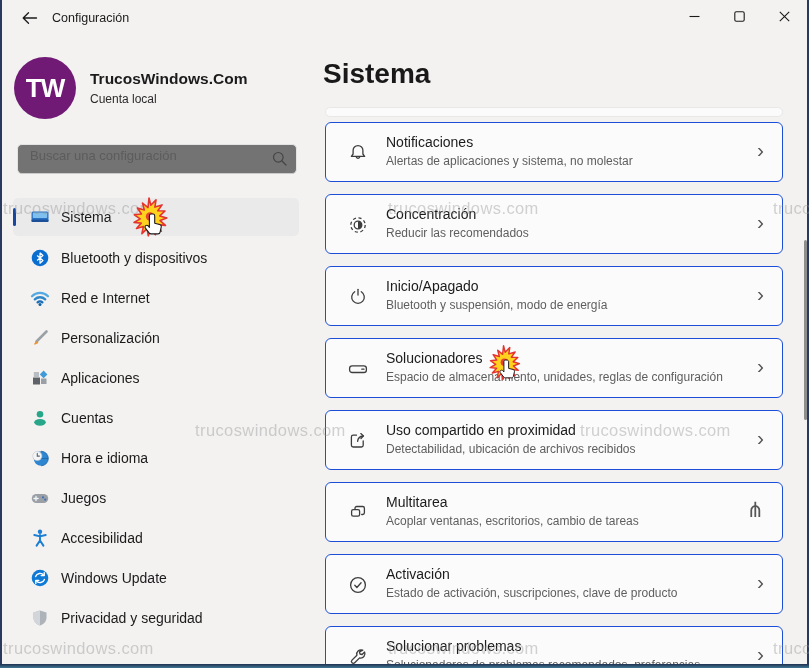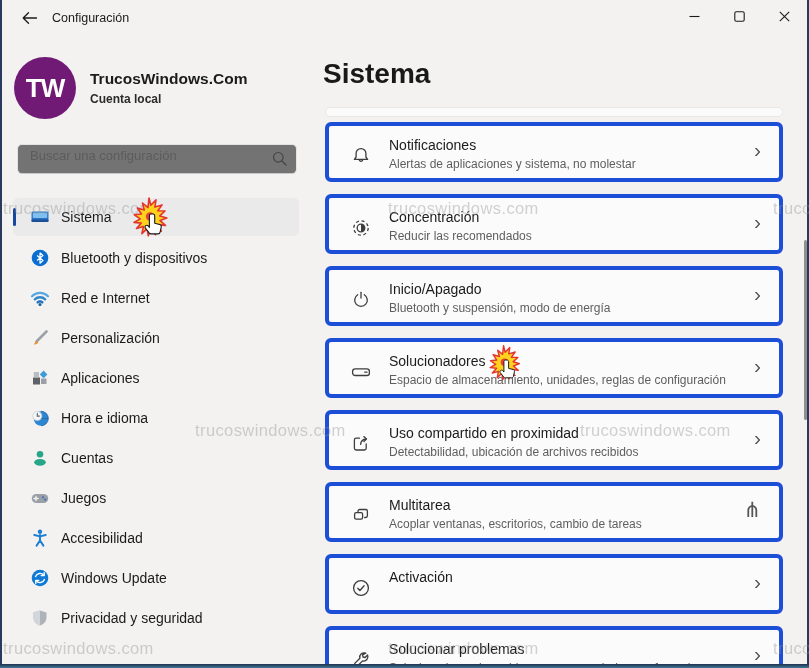--- a/index.html
+++ b/index.html
@@ -20,42 +20,42 @@
   .back-btn { position:absolute; left:14px; top:6px; width:26px; height:24px; display:flex;
               align-items:center; justify-content:center; }
   .tb-title { position:absolute; left:50px; top:11px; font-size:12.5px; color:#1b1b1b; }
   .win-controls { position:absolute; right:0; top:0; display:flex; }
   .win-btn { width:45px; height:33px; display:flex; align-items:center; justify-content:center; }
   
   .avatar { position:absolute; left:14px; top:57px; width:62px; height:62px; border-radius:50%;
             display:flex; align-items:center; justify-content:center;
             color:#fff; font-size:26px; font-weight:bold; letter-spacing:-1px; }
   .profile-name { position:absolute; left:90px; top:70px; font-size:15.5px; font-weight:bold; }
-  .profile-account { position:absolute; left:90px; top:92px; font-size:12px; color:#2b2b2b;font-weight:bold; }
+  .profile-account { position:absolute; left:90px; top:92px; font-size:12px; color:#2b2b2b; }
   
   .search-wrap { position:absolute; left:17px; top:144px; width:280px; height:30px; }
   .search-input { width:100%; height:100%; background:#737373; border:1px solid #e3e3e3;
                   border-bottom:1px solid #c9c9c9; border-radius:5px; padding:0 34px 7px 12px;
                   font-size:13px; color:#1b1b1b;
                   font-family:"Liberation Sans","DejaVu Sans",sans-serif; }
   .search-input::placeholder { color:#5c5c5c; opacity:1; }
   .search-ico { position:absolute; right:10px; top:7px; }
   
   .nav { position:absolute; left:13px; top:198px; width:286px; }
   .nav-item { position:relative; height:40px; display:flex; align-items:center; border-radius:5px; }
   .nav-item.selected { background:#eaeaea; height:38px; margin-bottom:2px; }
   .nav-pill { position:absolute; left:0; top:10px; width:3px; height:18px; border-radius:2px; background:#17479e; }
   .nav-ico { width:20px; height:20px; margin-left:17px; flex:0 0 auto; }
   .nav-label { margin-left:11px; font-size:14px; color:#1b1b1b; white-space:nowrap; }
   
   .main-title { position:absolute; left:323px; top:58px; font-size:28px; font-weight:600; color:#191919; }
   .card-sliver { position:absolute; left:325px; top:107px; width:458px; height:10px;
                  background:#fbfbfb; border:1px solid #e8e8e8; border-radius:5px; }
   .card { position:absolute; left:325px; width:458px; height:60px; background:#fbfbfb;
-          border:4px solid #1d4ed8; border-radius:6px; }
+          border:1px solid #1d4ed8; border-radius:6px; }
   .card-ico { position:absolute; left:20px; top:18px; width:24px; height:24px; }
   .card-title { position:absolute; left:60px; top:11px; font-size:14px; color:#1b1b1b; }
   .card-sub { position:absolute; left:60px; top:31px; font-size:12px; color:#5e5e5e; white-space:nowrap; }
   .chevron { position:absolute; right:18px; top:50%; transform:translateY(-58%); font-size:21px;
              color:#555; font-weight:300; }
   
   .scrollbar { position:absolute; left:804px; top:240px; width:3px; height:180px;
                background:#8f8f8f; border-radius:2px; }
   
   .wm { position:absolute; z-index:50; font-size:16.5px; letter-spacing:0.4px;
@@ -150,34 +150,34 @@
         <rect x="3" y="9.5" width="7" height="7" fill="#5f6368"></rect>
         <rect x="3.8" y="4" width="5.2" height="5" fill="#b9bcc0"></rect>
         <rect x="11" y="10.5" width="5.5" height="5.5" fill="#9aa0a6"></rect>
         <path d="M13.6 2.6 L17.4 6.4 L13.6 10.2 L9.8 6.4 Z" fill="#3f9bd8"></path>
       </svg>
       <span class="nav-label">Aplicaciones</span>
     </div>
 
     <div class="nav-item">
       <svg class="nav-ico" viewBox="0 0 20 20">
+        <circle cx="10" cy="6.3" r="3.3" fill="#27a689"></circle>
+        <ellipse cx="10" cy="14.3" rx="5.8" ry="3.4" fill="#27a689"></ellipse>
+      </svg>
+      <span class="nav-label">Cuentas</span>
+    </div>
+
+    <div class="nav-item">
+      <svg class="nav-ico" viewBox="0 0 20 20">
         <circle cx="11" cy="10.5" r="7.3" fill="#2f86d0"></circle>
         <path d="M11 3.2 a7.3 7.3 0 0 1 0 14.6 M3.7 10.5 h14.6" stroke="#1b64a8" stroke-width="0.8" fill="none"></path>
         <circle cx="7.3" cy="8" r="4.6" fill="#f2f4f6" stroke="#c2c6ca" stroke-width="0.6"></circle>
         <path d="M7.3 5.4 v2.7 h2.1" stroke="#5f6368" stroke-width="1.1" fill="none" stroke-linecap="round"></path>
       </svg>
       <span class="nav-label">Hora e idioma</span>
-    </div>
-
-    <div class="nav-item">
-      <svg class="nav-ico" viewBox="0 0 20 20">
-        <circle cx="10" cy="6.3" r="3.3" fill="#27a689"></circle>
-        <ellipse cx="10" cy="14.3" rx="5.8" ry="3.4" fill="#27a689"></ellipse>
-      </svg>
-      <span class="nav-label">Cuentas</span>
     </div>
 
     <div class="nav-item">
       <svg class="nav-ico" viewBox="0 0 20 20">
         <rect x="1.8" y="6" width="16.4" height="9" rx="4.5" fill="#9aa0a6"></rect>
         <path d="M6 8.4 v4.2 M3.9 10.5 h4.2" stroke="#f2f4f6" stroke-width="1.3" stroke-linecap="round"></path>
         <circle cx="13" cy="9.3" r="1.1" fill="#3f6fb8"></circle>
         <circle cx="15.2" cy="11.6" r="1.1" fill="#3f6fb8"></circle>
       </svg>
       <span class="nav-label">Juegos</span>
@@ -275,20 +275,21 @@
     <div class="card-sub">Acoplar ventanas, escritorios, cambio de tareas</div>
     <div class="chevron">⋔</div>
   </div>
 
   <div class="card" style="top:554px">
     <svg class="card-ico" viewBox="0 0 24 24">
       <circle cx="12" cy="12" r="7.4" fill="none" stroke="#3d3d3d" stroke-width="1.3"></circle>
       <path d="M8.8 12.3 l2.1 2.2 4.2-4.8" fill="none" stroke="#3d3d3d" stroke-width="1.3" stroke-linecap="round" stroke-linejoin="round"></path>
     </svg>
     <div class="card-title">Activación</div>
+    <div class="card-sub">Estado de activación, suscripciones, clave de producto</div>
     <div class="chevron">›</div>
   </div>
 
   <div class="card" style="top:626px">
     <svg class="card-ico" viewBox="0 0 24 24">
       <path d="M16.8 5.2 a4.3 4.3 0 0 0-5.9 5 L6 15.1 a1.9 1.9 0 1 0 2.7 2.7 l4.9-4.9 a4.3 4.3 0 0 0 5-5.9 l-2.5 2.5 -2.1-.5 -.5-2.1 z" fill="none" stroke="#3d3d3d" stroke-width="1.3" stroke-linejoin="round"></path>
     </svg>
     <div class="card-title">Solucionar problemas</div>
     <div class="card-sub">Solucionadores de problemas recomendados, preferencias</div>
     <div class="chevron">›</div>

